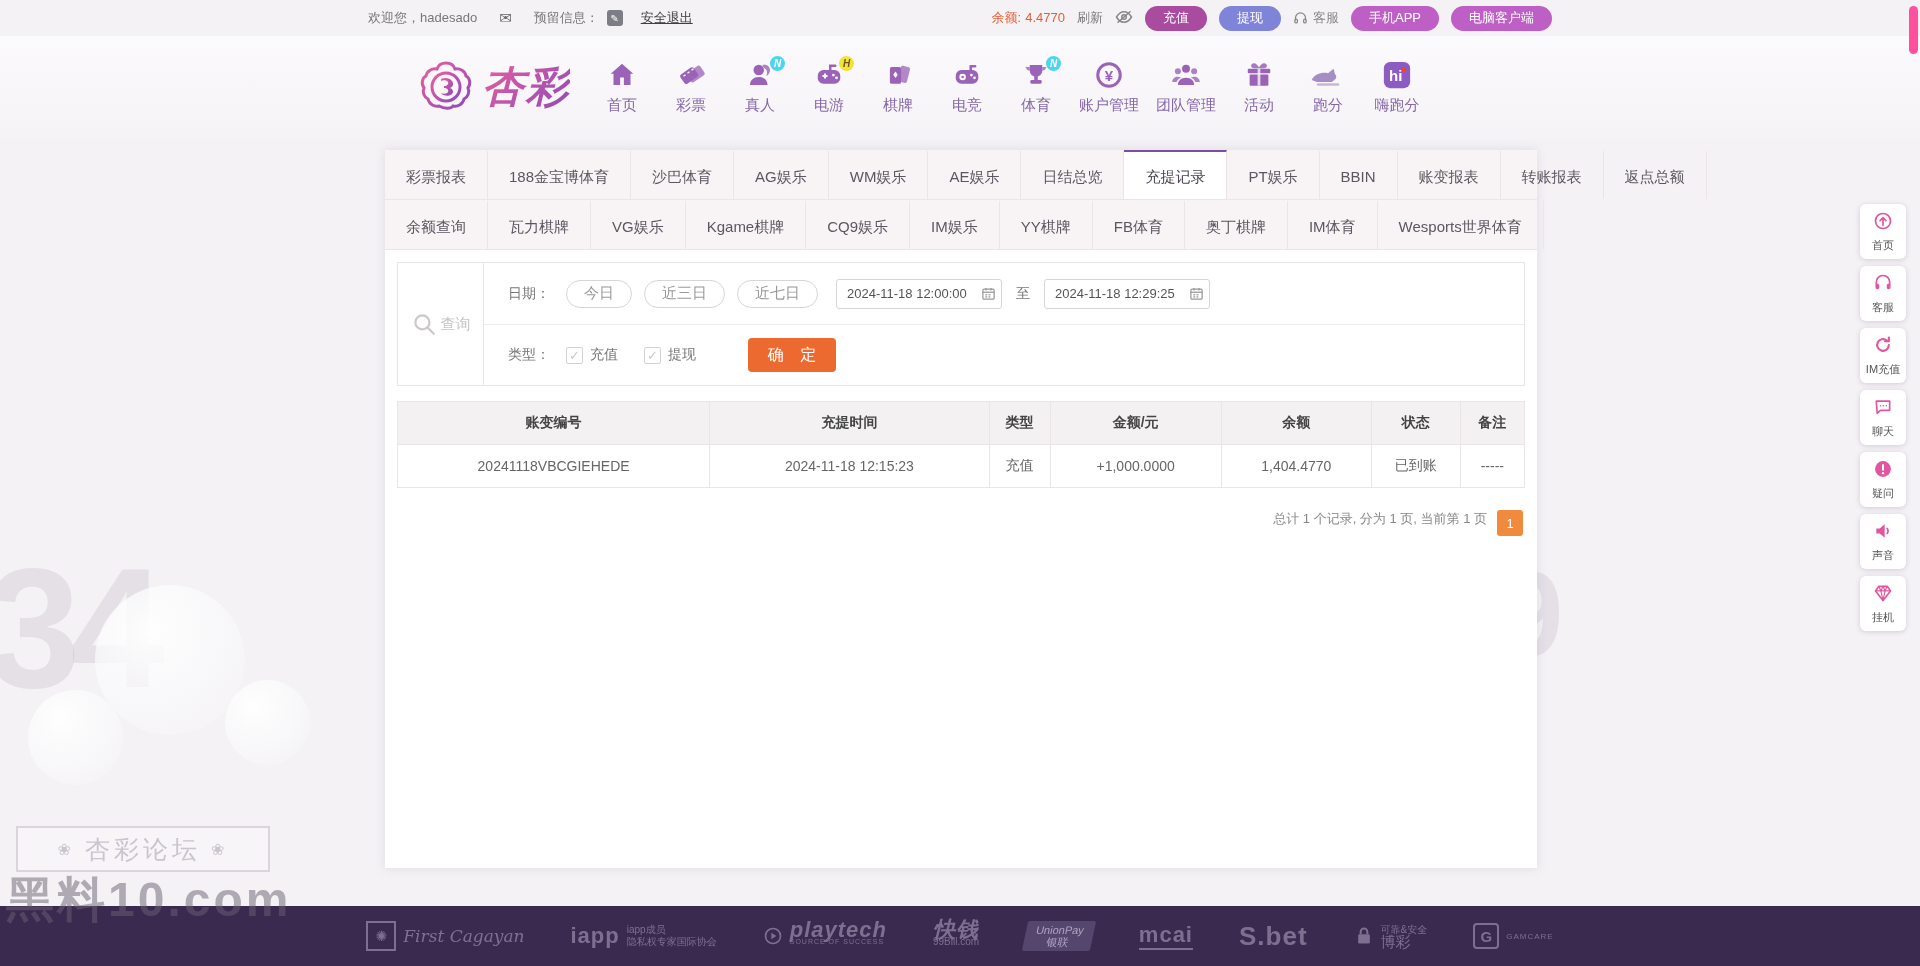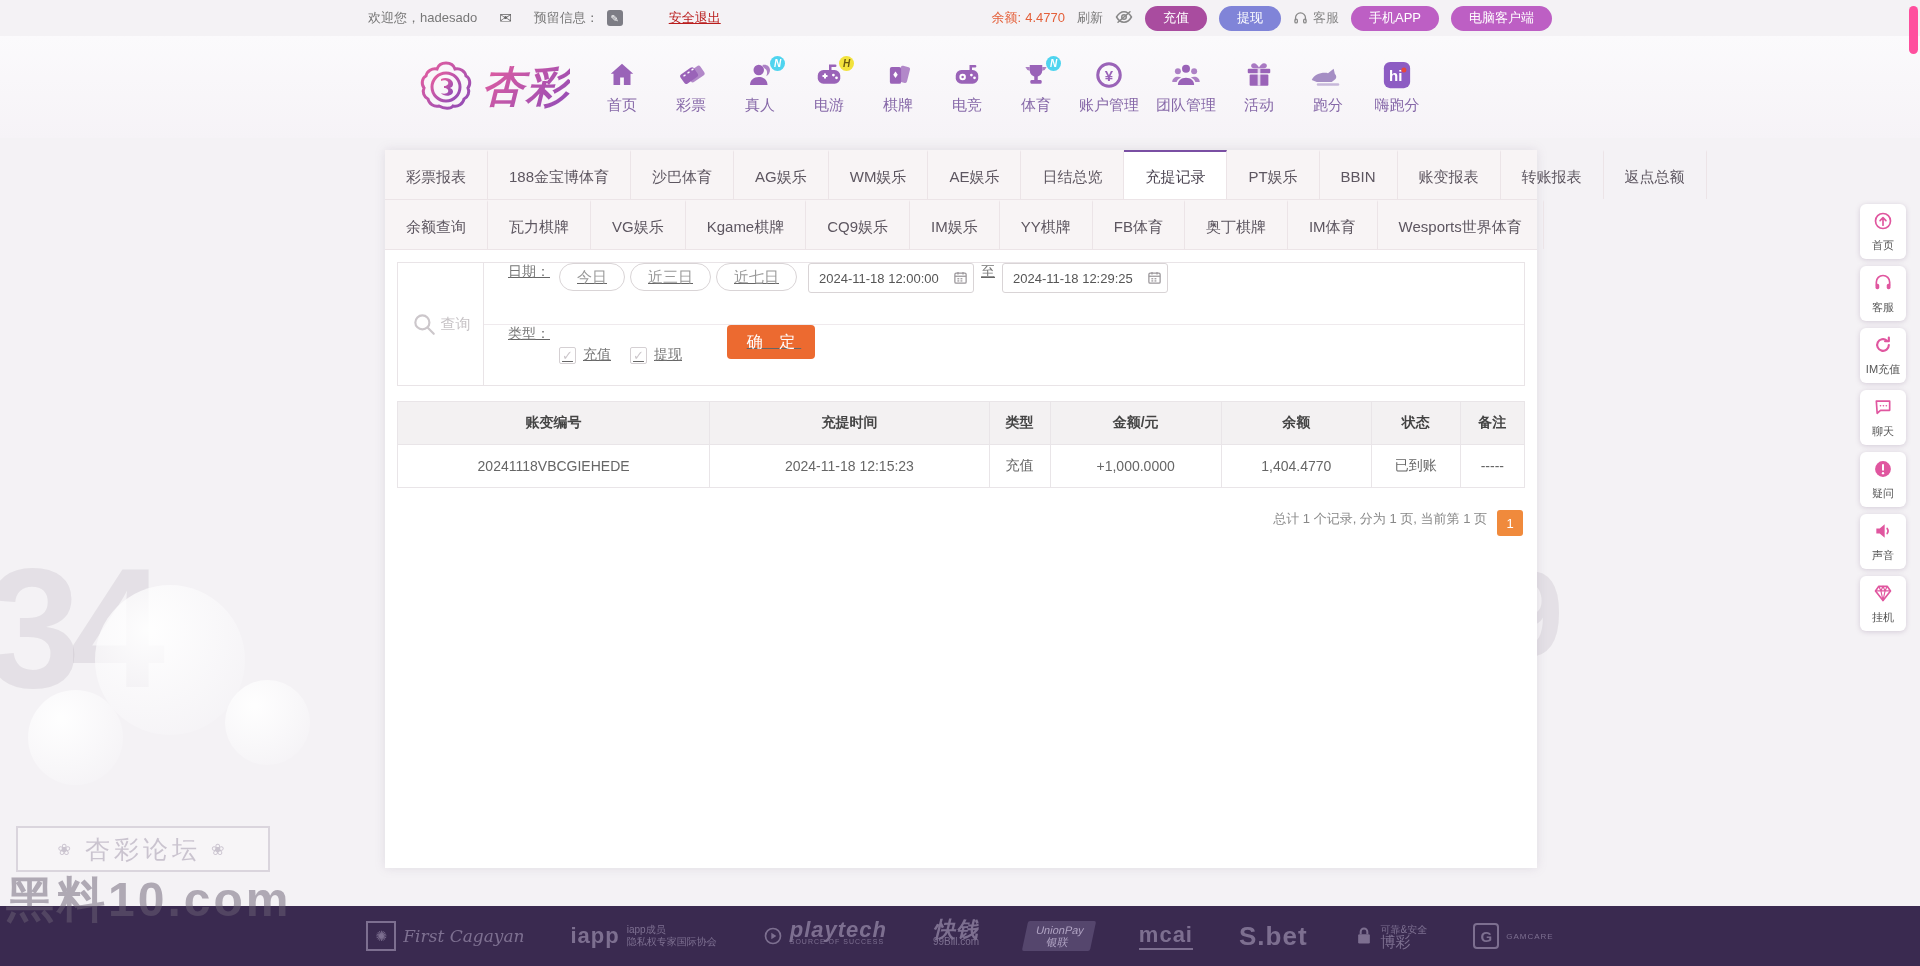--- a/index.html
+++ b/index.html
@@ -13,21 +13,21 @@
   .ball { position:absolute; border-radius:50%; background:radial-gradient(circle at 35% 30%, rgba(255,255,255,0.95), rgba(240,238,243,0.25)); z-index:0; }
   #ball1 { left:95px; top:585px; width:150px; height:150px; }
   #ball2 { left:28px;  top:690px; width:95px;  height:95px;  }
   #ball3 { left:225px; top:680px; width:85px;  height:85px;  }
 
   
   .topbar { position:relative; z-index:5; height:36px; display:flex; align-items:center; padding:0 368px 0 368px; font-size:13px; color:#777;gap:40px; }
   .topbar .grp { display:flex; align-items:center; gap:8px; }
   .tb-icon { display:inline-flex; align-items:center; justify-content:center; color:#666; font-size:15px; }
   .tb-edit { width:16px; height:16px; background:#7d7d85; color:#fff; border-radius:3px; font-size:10px; display:inline-flex; align-items:center; justify-content:center; cursor:pointer; }
-  .tb-logout { color:#b91c1c; text-decoration:underline; cursor:pointer; margin-left:38px; }
+  .tb-logout { color:#404040; text-decoration:underline; cursor:pointer; margin-left:10px; }
   .tb-right { margin-left:auto; display:flex; align-items:center; gap:12px; }
   .tb-balance { color:#e4603a; }
   .tb-balance b { font-weight:normal; margin-left:4px; }
   .tb-refresh { color:#777; cursor:pointer; }
   .tb-btn { color:#fff; border:none; border-radius:13px; height:25px; padding:0 18px; font-size:13px; cursor:pointer; }
   .tb-btn.deposit { background:#a94c9f; }
   .tb-btn.withdraw { background:#8084d8; }
   .tb-btn.app { background:#bd5fc4; }
   .tb-btn.pc  { background:#bd5fc4; }
   .tb-service { display:flex; align-items:center; gap:5px; color:#888; cursor:pointer; }
@@ -50,21 +50,21 @@
   .tabrow { display:flex; background:#f8f4f5; border-bottom:1px solid #ece4e7; }
   .tab { height:49px; line-height:49px; padding:0 21px; font-size:15px; color:#5d5660; border-right:1px solid #ece4e7; cursor:pointer; white-space:nowrap; border-top:2px solid transparent; }
   .tab.active { background:#fff; border-top:2px solid #7a4fa3; color:#4a4350; }
   .tabrow .spacer { flex:1; }
 
   
   .qpanel { margin:12px 12px 0 12px; border:1px solid #e9e4e7; display:flex; }
   .q-left { width:86px; border-right:1px solid #e9e4e7; display:flex; flex-direction:row; align-items:center; justify-content:center; gap:4px; color:#c7c3c6; }
   .q-left .q-label { font-size:15px; }
   .q-right { flex:1; }
-  .q-row { height:61px; display:flex; padding-left:24px; gap:5px;text-decoration:underline; }
+  .q-row { height:61px; display:flex; align-items:center; padding-left:24px; gap:12px; }
   .q-row + .q-row { border-top:1px solid #efeaed; }
   .q-cap { font-size:14px; color:#777; margin-right:4px; }
   .pill { height:28px; padding:0 17px; border:1px solid #d9d4d6; border-radius:15px; background:#fff; color:#999; font-size:15px; cursor:pointer; }
   .dateinput { position:relative; margin-left:6px; }
   .dateinput input { width:166px; height:30px; border:1px solid #d9d4d6; border-radius:3px; padding:0 26px 0 10px; font-size:13px; color:#555; font-family:"Liberation Sans",sans-serif; background:#fff; }
   .dateinput .cal { position:absolute; right:6px; top:7px; }
   .to-sep { font-size:14px; color:#777; margin:0 2px; }
   .cbwrap { display:flex; align-items:center; gap:7px; margin-right:14px; cursor:pointer; }
   .cb { width:17px; height:17px; border:1px solid #d5d0d3; border-radius:2px; background:#fff; color:#ccc7cb; font-size:13px; line-height:15px; text-align:center; }
   .cb-label { font-size:14px; color:#777; }

